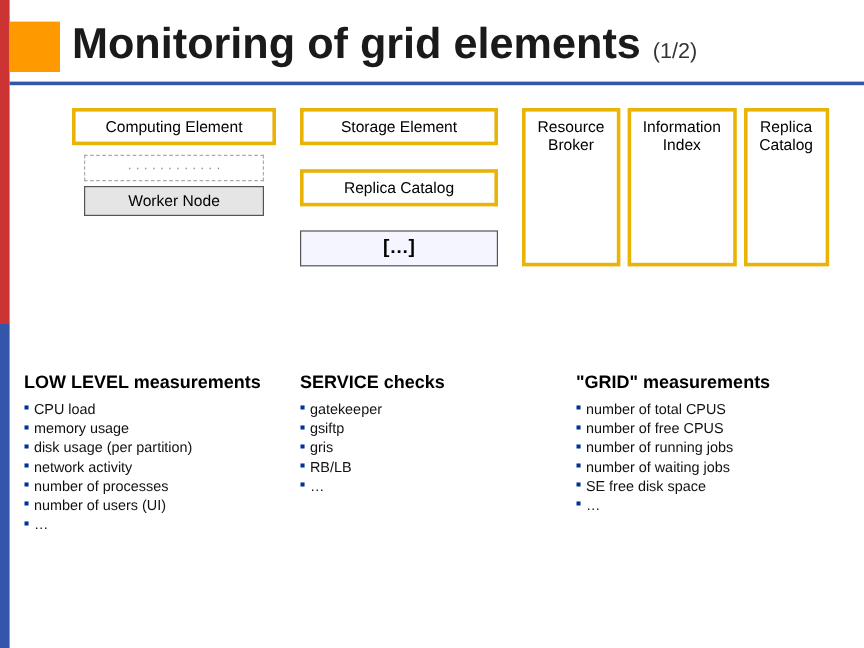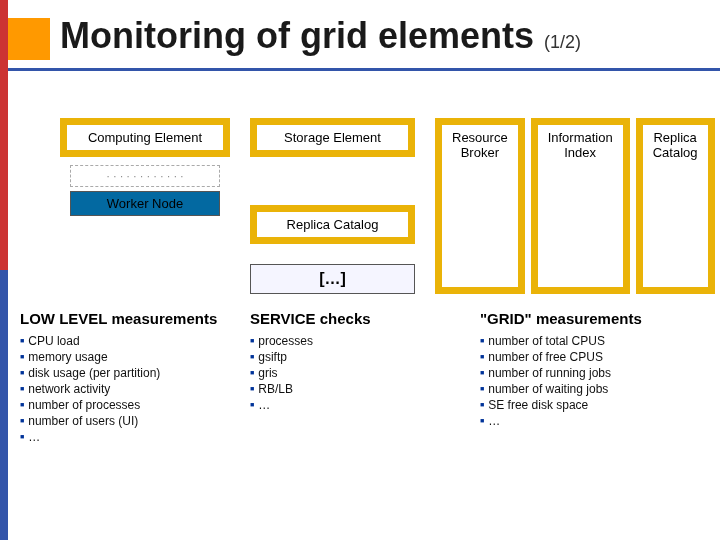--- a/index.html
+++ b/index.html
@@ -91,35 +91,34 @@
     }
 
     .col3 {
       display: flex;
       flex-direction: row;
       gap: 6px;
       width: 165px;
     }
 
     .box {
-      border: 7px solid #eab308;
+      border: 3px solid #eab308;
       padding: 5px 10px;
       font-size: 13px;
       text-align: center;
       background: #fff;
       color: #000;
-      margin-top: 28px;
     }
 
     .box-inner {
       border: 1px solid #555;
       padding: 4px 8px;
       font-size: 13px;
       text-align: center;
-      background: #0369a1;
+      background: #e5e5e5;
       margin: 0 10px;
     }
 
     .box-dots {
       border: 1px dashed #aaa;
       padding: 4px 8px;
       font-size: 11px;
       text-align: center;
       color: #888;
       margin: 0 10px;
@@ -276,21 +275,21 @@
       <li>
           <span>…</span>
         </li>
     </ul>
   </div>
 
   <div class="measurement-col">
     <div class="col-title service">SERVICE checks</div>
     <ul class="bullet-list">
       <li>
-          <span>processes</span>
+          <span>gatekeeper</span>
         </li>
       <li>
           <span>gsiftp</span>
         </li>
       <li>
           <span>gris</span>
         </li>
       <li>
           <span>RB/LB</span>
         </li>

